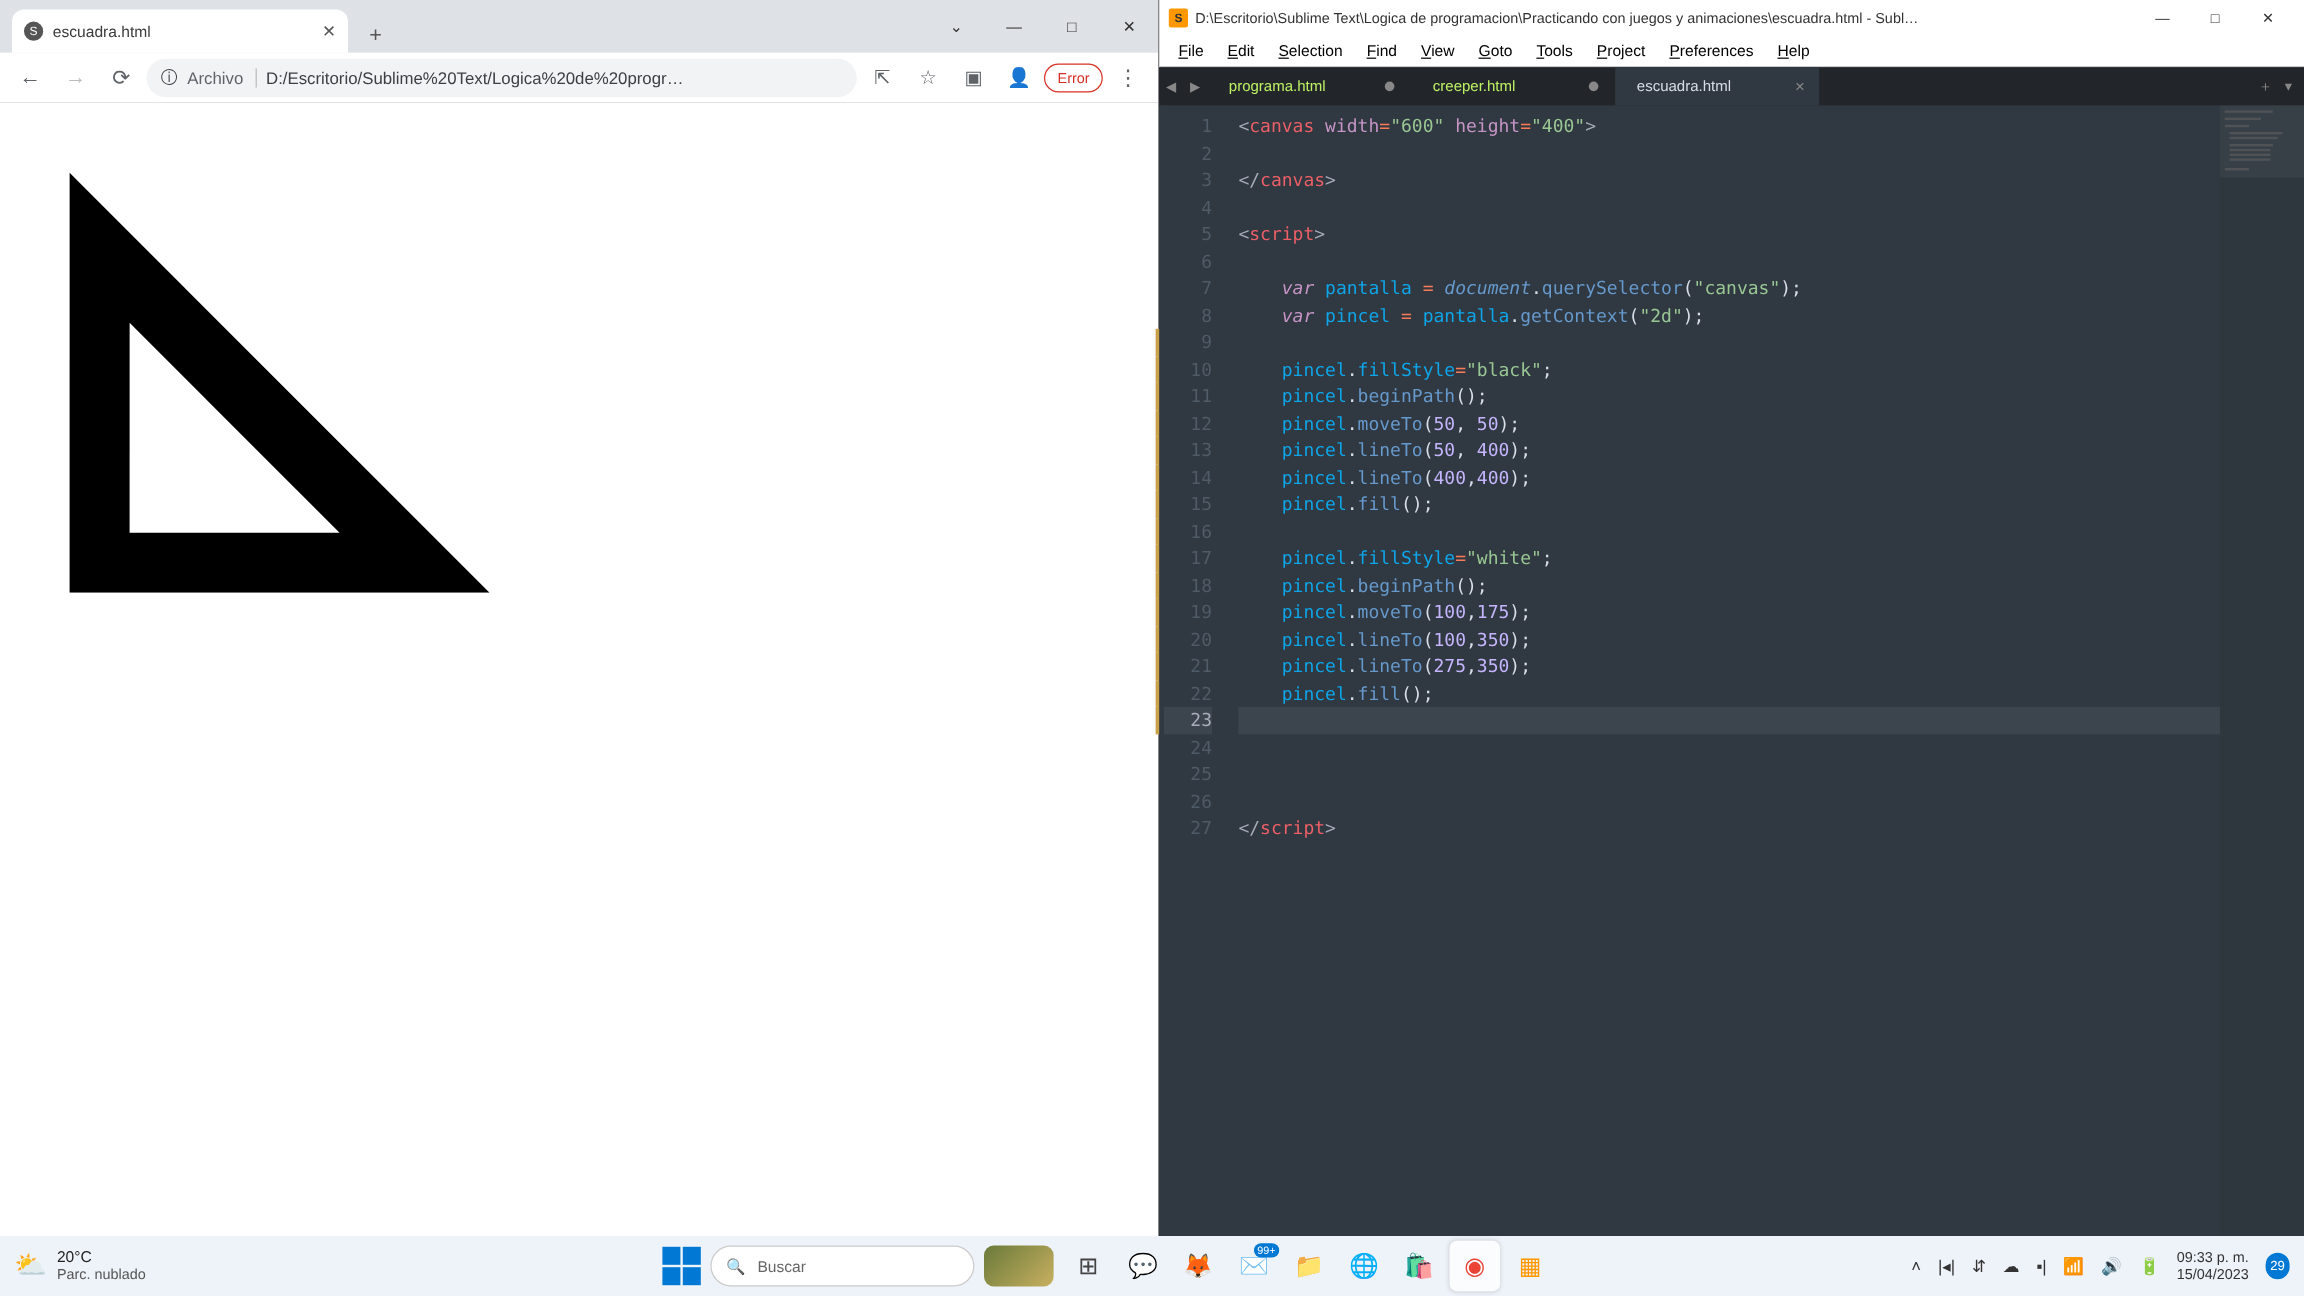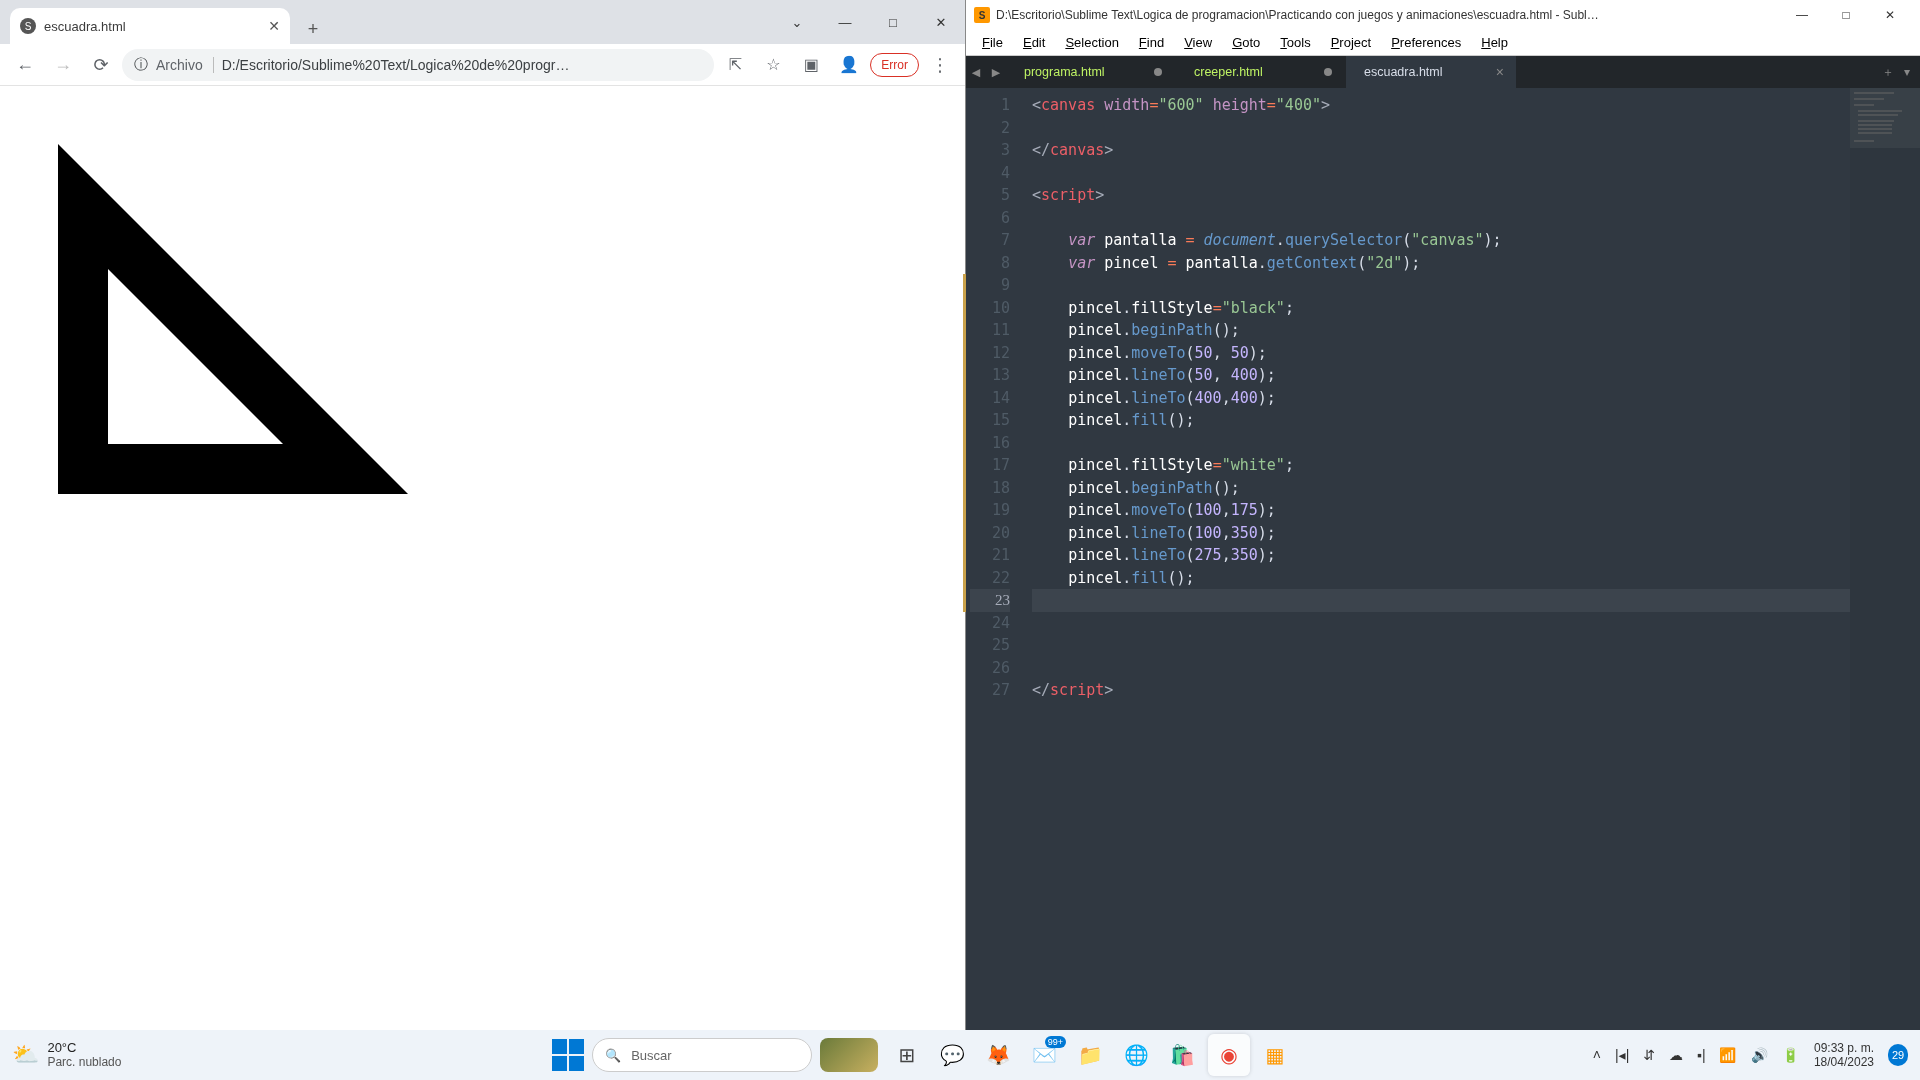--- a/index.html
+++ b/index.html
@@ -40,24 +40,24 @@
   .st-tab.active { background:#303841; color:#d8dee9;}
   .st-tab .dirty { position:absolute; right:14px; width:8px; height:8px; border-radius:50%; background:#888;}
   .st-tab .close { position:absolute; right:12px; font-size:14px; color:#888;}
   .st-tab-actions { margin-left:auto; display:flex; align-items:center; gap:10px; padding:0 10px;}
   .st-tab-actions > div { color:#888; font-size:12px; cursor:pointer;}
   .editor { flex:1; display:flex; background:#303841; font-family:Consolas,monospace; font-size:15px; position:relative;}
   .gutter-mod { width:4px; background:#303841;}
   .gutter { width:50px; text-align:right; padding:6px 10px 0 0; color:#4f5b66; line-height:22.5px; user-select:none;}
   .gutter .ln { height:22.5px; position:relative;}
   .gutter .ln.mod::before { content:""; position:absolute; left:-7px; top:0; width:3px; height:100%; background:#c9a14a;}
-  .gutter .ln.cur { background:#3c444d; color:#a7adba;font-family:Liberation Serif, serif;}
+  .gutter .ln.cur { background:#3c444d; color:#a7adba;}
   .code { flex:1; padding:6px 0 0 12px; color:#d8dee9; line-height:22.5px; white-space:pre;}
   .code .line { height:22.5px;}
-  .tag-ang{color:#a6acb9;} .tag-name{color:#ec5f67;} .attr{color:#c594c5;} .str{color:#99c794;} .kw{color:#c594c5; font-style:italic;} .var{color:#ffffff;text-align:right;} .op{color:#f97b58;} .obj{color:#6699cc; font-style:italic;} .fn{color:#6699cc;} .num{color:#c4b5fd;} .paren{color:#d8dee9;}
+  .tag-ang{color:#a6acb9;} .tag-name{color:#ec5f67;} .attr{color:#c594c5;} .str{color:#99c794;} .kw{color:#c594c5; font-style:italic;} .var{color:#0ea5e9;text-align:right;} .op{color:#f97b58;} .obj{color:#6699cc; font-style:italic;} .fn{color:#6699cc;} .num{color:#c4b5fd;} .paren{color:#d8dee9;}
   .line.cur-line{ background:#3c444d;}
   .minimap { width:70px; background:#2e363e; position:relative;}
   .minimap-vp { position:absolute; top:0; left:0; right:0; height:60px; background:rgba(255,255,255,0.05);}
   .minimap svg { opacity:0.5;}
   .st-status { height:26px; background:#e8e8e8; display:flex; align-items:center; font-size:12px; color:#444; padding:0 10px; border-top:1px solid #bbb;}
   .st-status .panelbtn { width:16px; height:14px; border:1px solid #777; margin-right:10px; position:relative; cursor:pointer;}
   .st-status .panelbtn::before{content:"";position:absolute;left:4px;top:0;bottom:0;width:1px;background:#777;}
   .st-status .spacer { flex:1;}
   .st-status > span { padding:0 10px;}
   
@@ -248,17 +248,17 @@
     <span class="chev">˄</span>
     <span>|◂|</span>
     <span>⇵</span>
     <span>☁</span>
     <span>▪|</span>
     <span>📶</span>
     <span>🔊</span>
     <span>🔋</span>
     <div class="clock">
       <div>09:33 p. m.</div>
-      <div>18/04/2023</div>
+      <div>15/04/2023</div>
     </div>
     <div class="notif">29</div>
   </div>
 </div>
 
 </body></html>

